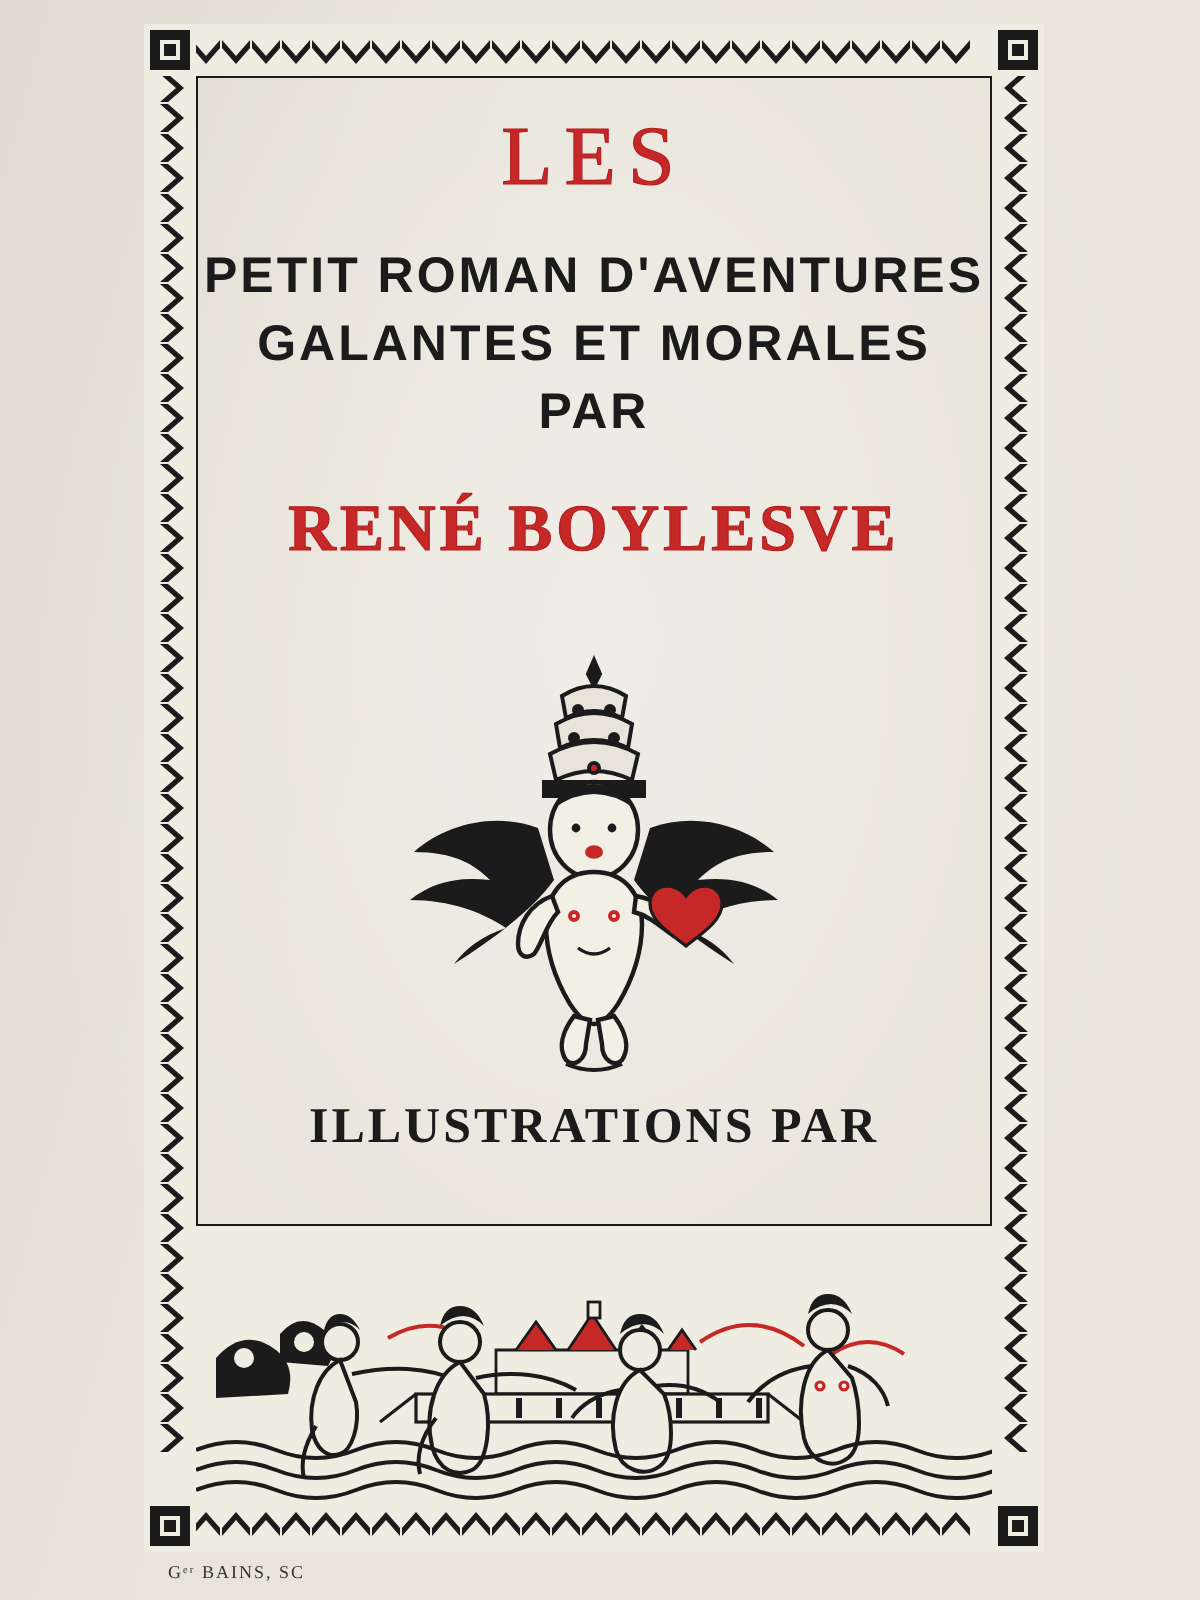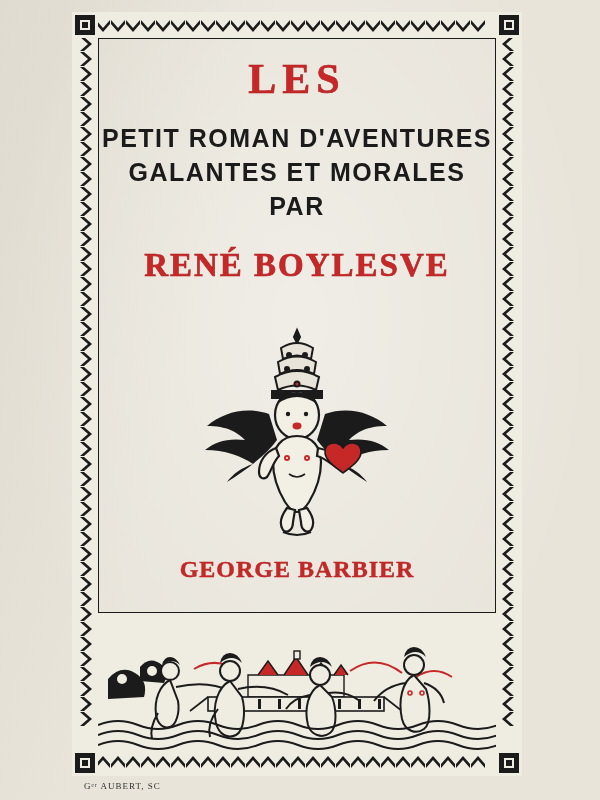--- a/index.html
+++ b/index.html
@@ -101,21 +101,21 @@
     position: absolute;
     left: 0;
     top: 18px;
     width: 394px;
     text-align: center;
   }
 
   .t-les {
     color: #c62828;
     font-family: "Liberation Serif", serif;
-    font-weight: bold;
+    font-weight: normal;
     font-size: 42px;
     letter-spacing: 6px;
     line-height: 1.0;
     text-transform: uppercase;
     -webkit-text-stroke: 0.6px #b32020;
   }
   .t-main {
     color: #c62828;
     font-family: "Liberation Serif", serif;
     font-weight: bold;
@@ -459,21 +459,21 @@
 
           <g fill="#f2efe5" stroke="#1b1b1b" stroke-width="2.2">
             <path d="M90 186 C84 194 82 202 86 208 C90 212 96 208 96 200 L98 188 Z"></path>
             <path d="M110 186 C116 194 118 202 114 208 C110 212 104 208 104 200 L102 188 Z"></path>
           </g>
           <path d="M86 210 q14 6 28 0" fill="none" stroke="#1b1b1b" stroke-width="2"></path>
         </svg>
       </div>
 
       <div class="credits">
-        <div class="illus-name">GEORGE BARBIER</div>
+        <div class="illus-line">ILLUSTRATIONS PAR</div>
       </div>
     </div>
 
     <div class="vignette">
       <svg width="398" height="138" viewBox="0 0 398 138">
         <rect x="0" y="0" width="398" height="138" fill="#efece2"></rect>
 
         <g stroke="#1b1b1b" stroke-width="1.4" fill="none">
           <path d="M150 62 h96 v22 h-96 z" fill="#efece2"></path>
           <path d="M160 62 l10 -14 l10 14" fill="#c62828"></path>
@@ -552,14 +552,14 @@
 
         <g stroke="#1b1b1b" stroke-width="2" fill="none">
           <path d="M0 112 q20 -8 40 0 t40 0 t40 0 t40 0 t40 0 t40 0 t40 0 t40 0 t40 0 t40 0"></path>
           <path d="M0 122 q20 -8 40 0 t40 0 t40 0 t40 0 t40 0 t40 0 t40 0 t40 0 t40 0 t40 0"></path>
           <path d="M0 132 q20 -8 40 0 t40 0 t40 0 t40 0 t40 0 t40 0 t40 0 t40 0 t40 0 t40 0"></path>
         </g>
       </svg>
     </div>
   </div>
 
-  <div class="signature">Gᵉʳ AUBERT, SC</div>
+  <div class="signature">Gᵉʳ BAINS, SC</div>
 </div>
 
 </body></html>

